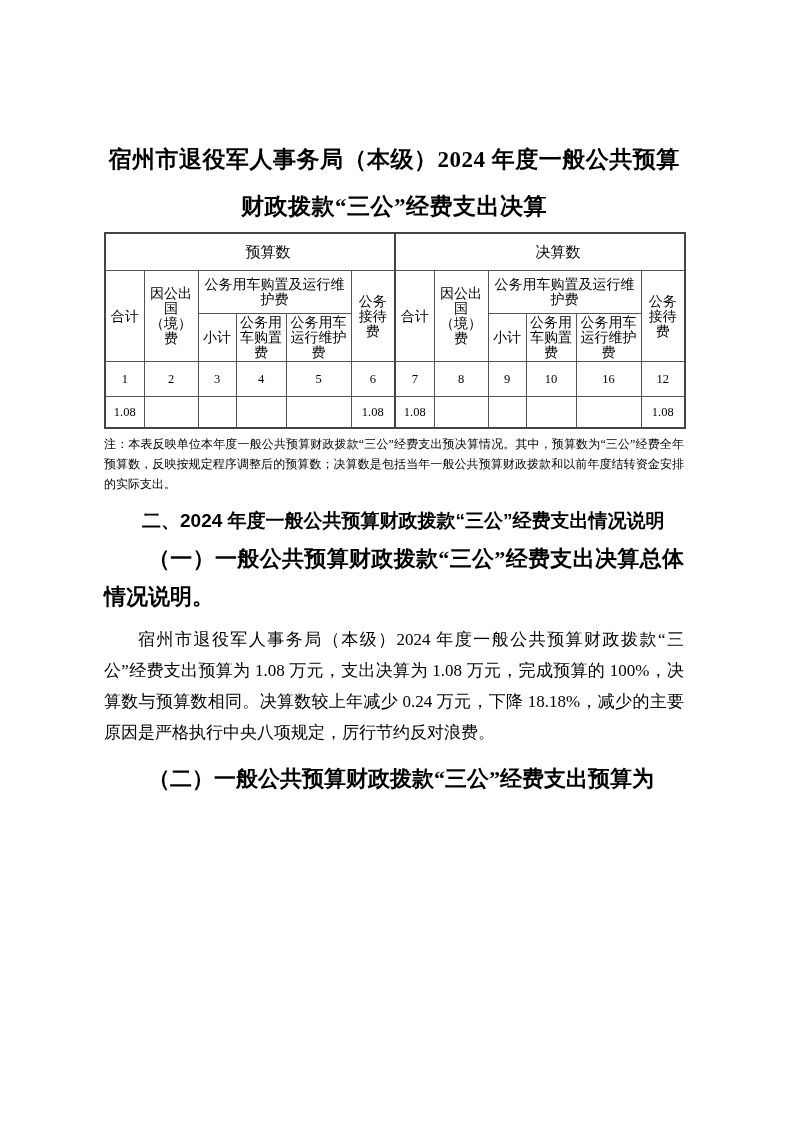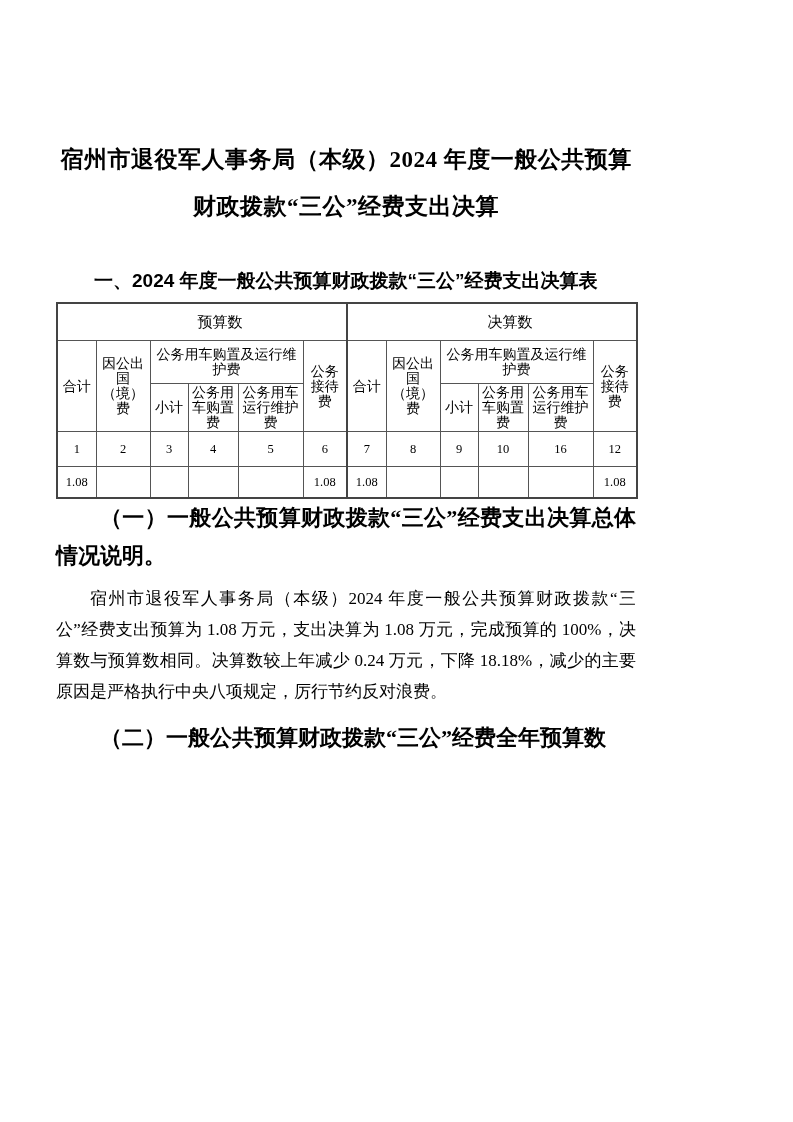--- a/index.html
+++ b/index.html
@@ -12,21 +12,21 @@
     position: relative;
     width: 793px;
     height: 1122px;
     margin: 0 auto;
     background: #ffffff;
     overflow: hidden;
     color: #000;
   }
   .content {
     width: 580px;
-    margin-left: 56px;
+    margin-left: 104px;
   }
   .doc-title {
     margin: 136px 0 0 0;
     text-align: center;
     font-size: 23px;
     font-weight: bold;
     line-height: 47px;
     letter-spacing: 0.5px;
     font-family: "Liberation Serif", serif;
   }
@@ -104,21 +104,20 @@
   }
 </style>
 </head>
 <body>
 
 <div class="page">
   <div class="content">
 
     <h1 class="doc-title">宿州市退役军人事务局（本级）2024 年度一般公共预算财政拨款“三公”经费支出决算</h1>
 
-    <p class="heading">一、2024 年度一般公共预算财政拨款“三公”经费支出决算表</p>
 
 
     <table class="expense-table">
       <colgroup>
         <col style="width:39px">
           <col style="width:54px">
           <col style="width:38px">
           <col style="width:50px">
           <col style="width:65px">
           <col style="width:44px">
@@ -176,22 +175,24 @@
           <td class="mid">1.08</td>
           <td></td>
           <td></td>
           <td></td>
           <td></td>
           <td>1.08</td>
         </tr>
       </tbody>
     </table>
 
+    <p class="table-note">注：本表反映单位本年度一般公共预算财政拨款“三公”经费支出预决算情况。其中，预算数为“三公”经费全年预算数，反映按规定程序调整后的预算数；决算数是包括当年一般公共预算财政拨款和以前年度结转资金安排的实际支出。</p>
 
+    <p class="heading second">二、2024 年度一般公共预算财政拨款“三公”经费支出情况说明</p>
 
     <p class="sub-heading">（一）一般公共预算财政拨款“三公”经费支出决算总体情况说明。</p>
 
     <p class="body-para">宿州市退役军人事务局（本级）2024 年度一般公共预算财政拨款“三公”经费支出预算为 1.08 万元，支出决算为 1.08 万元，完成预算的 100%，决算数与预算数相同。决算数较上年减少 0.24 万元，下降 18.18%，减少的主要原因是严格执行中央八项规定，厉行节约反对浪费。</p>
 
-    <p class="sub-heading last">（二）一般公共预算财政拨款“三公”经费全年预算数</p>
+    <p class="sub-heading last">（二）一般公共预算财政拨款“三公”经费支出预算为</p>
 
   </div>
 </div>
 
 </body></html>

